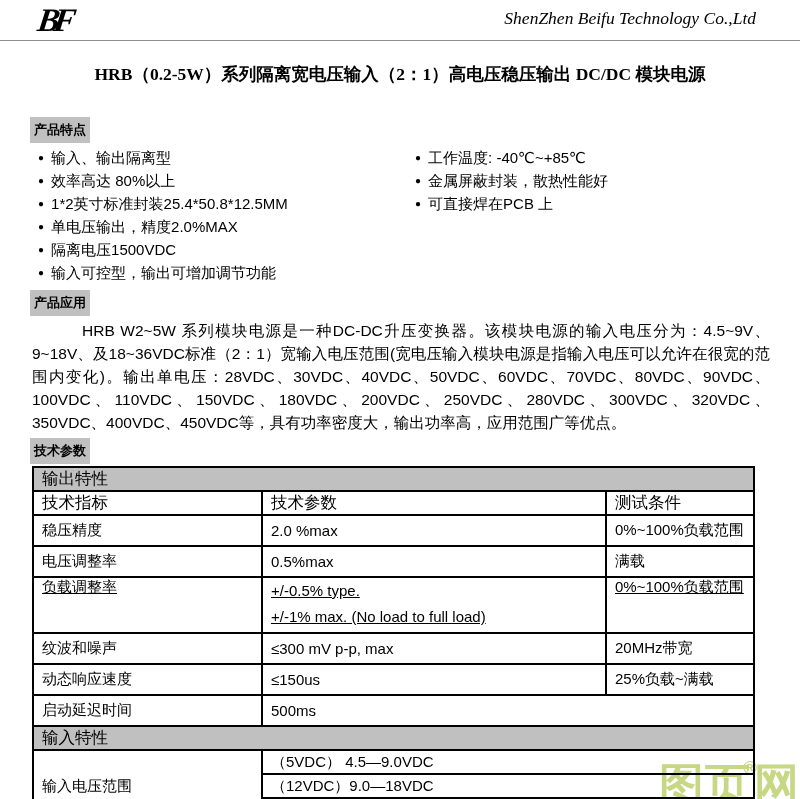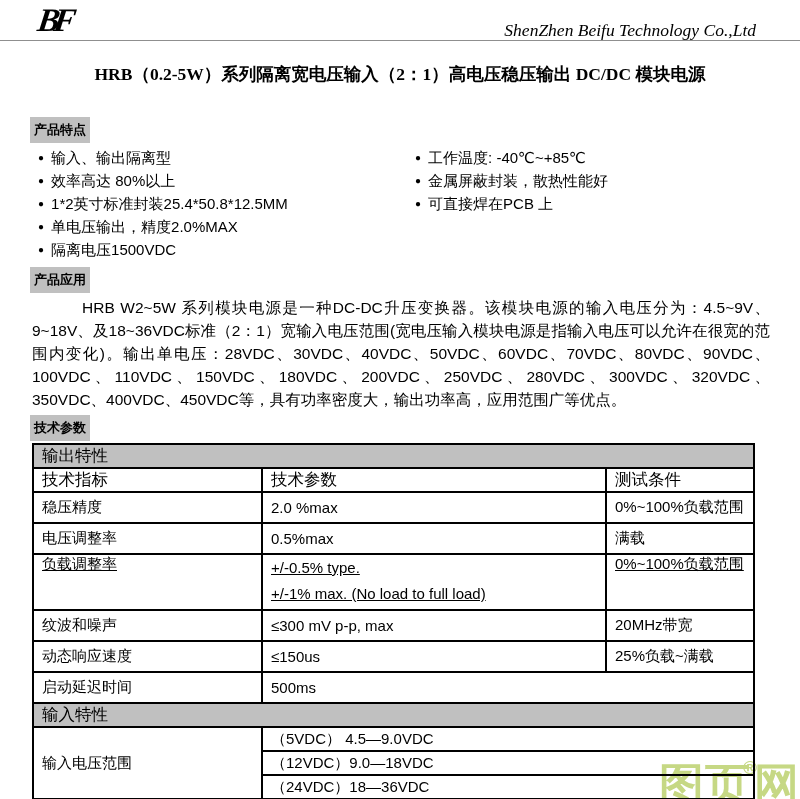--- a/index.html
+++ b/index.html
@@ -6,21 +6,21 @@
   html,body { margin:0; padding:0; background:#ffffff; }
   body { font-family:"Liberation Sans","DejaVu Sans",sans-serif; color:#000; }
   .page { position:relative; width:800px; height:799px; overflow:hidden; background:#fff; }
 
   
   .header { display:flex; justify-content:space-between; align-items:flex-start;
             padding:4px 44px 0 38px; height:41px; border-bottom:1px solid #8f8f8f; }
   .logo { font-family:"Liberation Serif","DejaVu Serif",serif; font-style:italic; font-weight:bold;
           font-size:33px; letter-spacing:-6px; transform:skewX(-8deg); line-height:32px; }
   .company { font-family:"Liberation Serif","DejaVu Serif",serif; font-style:italic;
-             font-size:17.5px; margin-top:16px; }
+             font-size:17.5px; margin-top:4px; }
 
   
   .title { text-align:center; font-weight:bold; font-size:17.5px; margin-top:21px;
            font-family:"Liberation Serif","DejaVu Serif",serif; }
 
   
   .section-label { display:inline-block; background:#c0c0c0; font-size:13px; font-weight:bold;
                    padding:1px 4px; line-height:24px; margin-left:30px; }
   .lbl-features { margin-top:31px; }
   .lbl-application { margin-top:6px; }
@@ -68,20 +68,21 @@
 
   <div class="section-label lbl-features">产品特点</div>
 
   <div class="features">
     <div class="feat-col-left">
       <div class="feature-item"><span class="bullet">●</span><span>输入、输出隔离型</span></div>
       <div class="feature-item"><span class="bullet">●</span><span>效率高达 80%以上</span></div>
       <div class="feature-item"><span class="bullet">●</span><span>1*2英寸标准封装25.4*50.8*12.5MM</span></div>
       <div class="feature-item"><span class="bullet">●</span><span>单电压输出，精度2.0%MAX</span></div>
       <div class="feature-item"><span class="bullet">●</span><span>隔离电压1500VDC</span></div>
+      <div class="feature-item"><span class="bullet">●</span><span>输入可控型，输出可增加调节功能</span></div>
     </div>
     <div class="feat-col-right">
       <div class="feature-item"><span class="bullet">●</span><span>工作温度: -40℃~+85℃</span></div>
       <div class="feature-item"><span class="bullet">●</span><span>金属屏蔽封装，散热性能好</span></div>
       <div class="feature-item"><span class="bullet">●</span><span>可直接焊在PCB 上</span></div>
     </div>
   </div>
 
   <div class="section-label lbl-application">产品应用</div>
 

